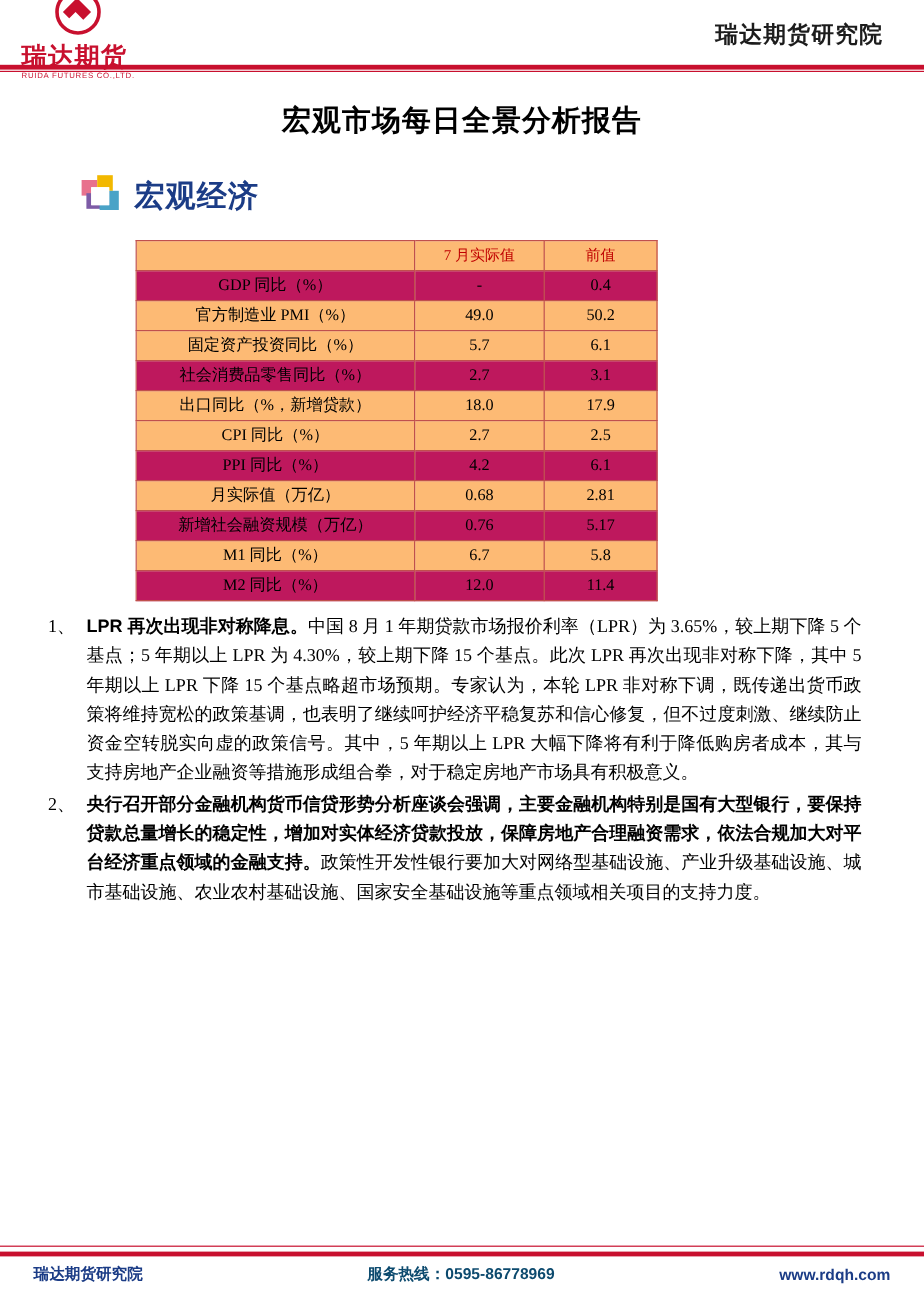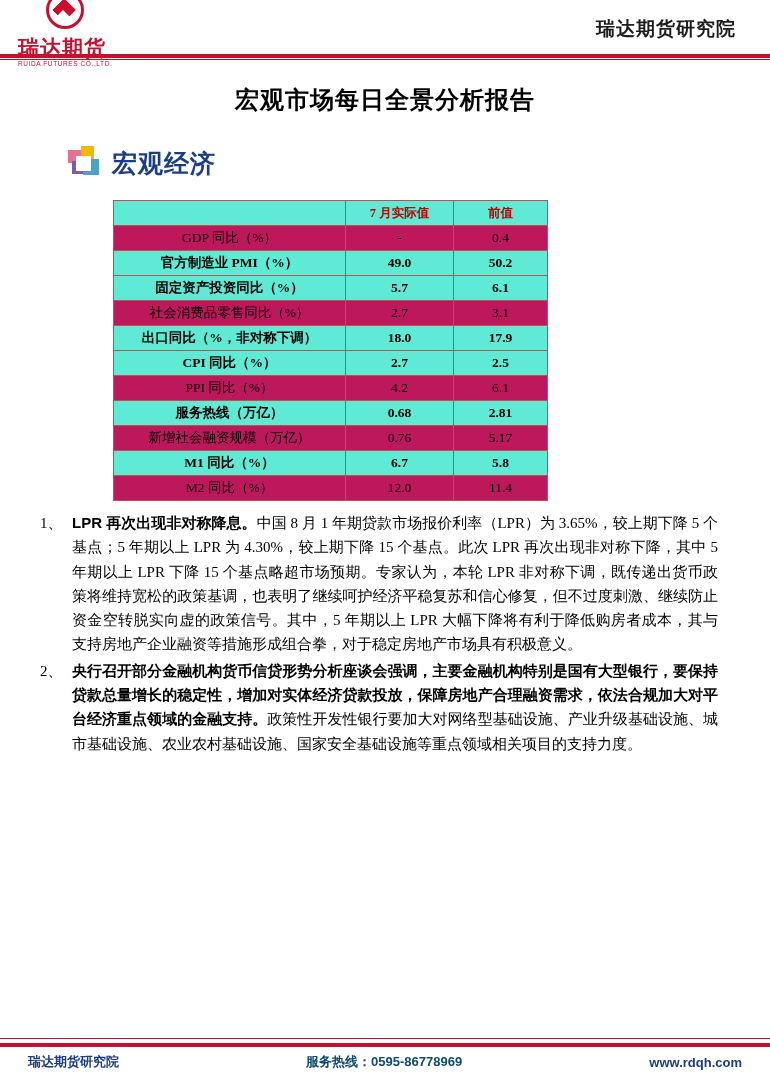--- a/index.html
+++ b/index.html
@@ -166,21 +166,21 @@
   }
   table.macro th {
     color: #c00000;
     font-weight: normal;
     background: #f2dcdb;
     font-size: 12.5px;
   }
   table.macro td.label {
     text-align: center;
   }
-  tr.odd td, tr.odd th { background: #5eead4; font-weight: bold; }
+  tr.odd td, tr.odd th { background: #fdba74; }
   tr.even td, tr.even th { background: #be185d; }
   col.c1 { width: 232px; }
   col.c2 { width: 108px; }
   col.c3 { width: 94px; }
 
   
   ol.points {
     list-style: none;
     margin: 10px 0 0 0;
     padding: 0 52px 0 38px;
@@ -304,36 +304,36 @@
           <td class="label">固定资产投资同比（%）</td>
           <td>5.7</td>
           <td>6.1</td>
         </tr>
         <tr class="even">
           <td class="label">社会消费品零售同比（%）</td>
           <td>2.7</td>
           <td>3.1</td>
         </tr>
         <tr class="odd">
-          <td class="label">出口同比（%，非对称下调）</td>
+          <td class="label">出口同比（%，新增贷款）</td>
           <td>18.0</td>
           <td>17.9</td>
         </tr>
         <tr class="odd">
           <td class="label">CPI 同比（%）</td>
           <td>2.7</td>
           <td>2.5</td>
         </tr>
         <tr class="even">
           <td class="label">PPI 同比（%）</td>
           <td>4.2</td>
           <td>6.1</td>
         </tr>
         <tr class="odd">
-          <td class="label">服务热线（万亿）</td>
+          <td class="label">月实际值（万亿）</td>
           <td>0.68</td>
           <td>2.81</td>
         </tr>
         <tr class="even">
           <td class="label">新增社会融资规模（万亿）</td>
           <td>0.76</td>
           <td>5.17</td>
         </tr>
         <tr class="odd">
           <td class="label">M1 同比（%）</td>

